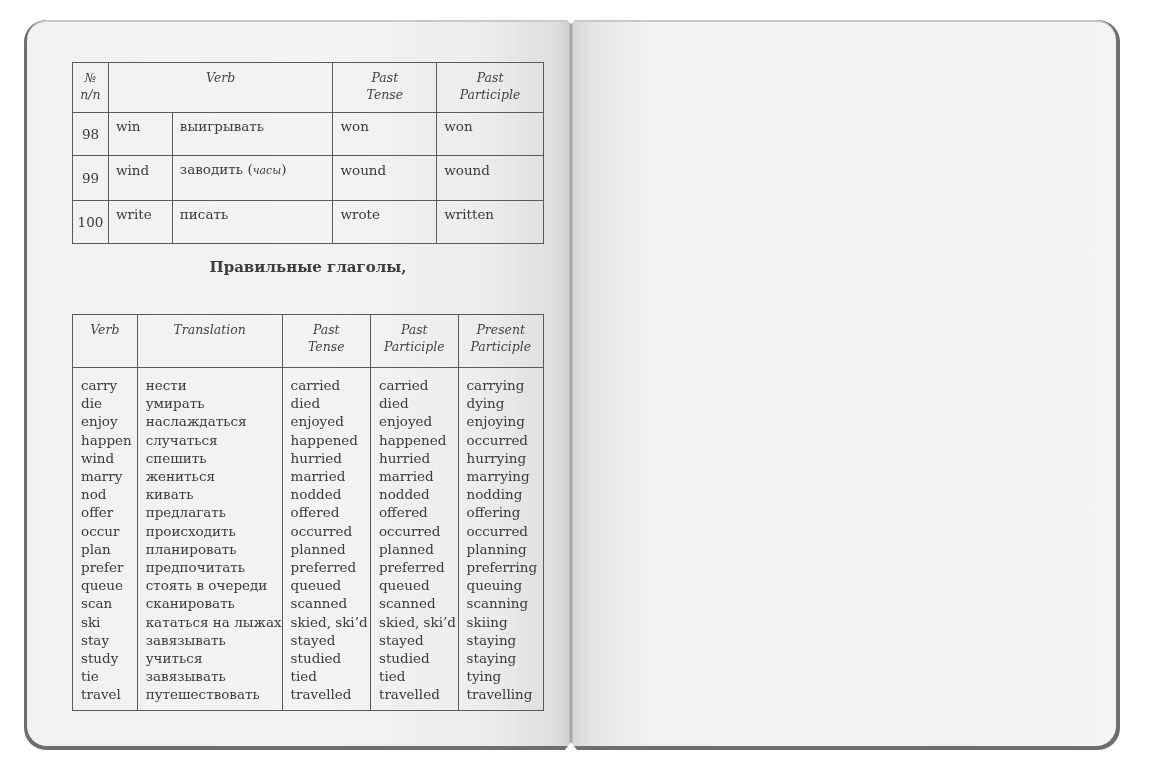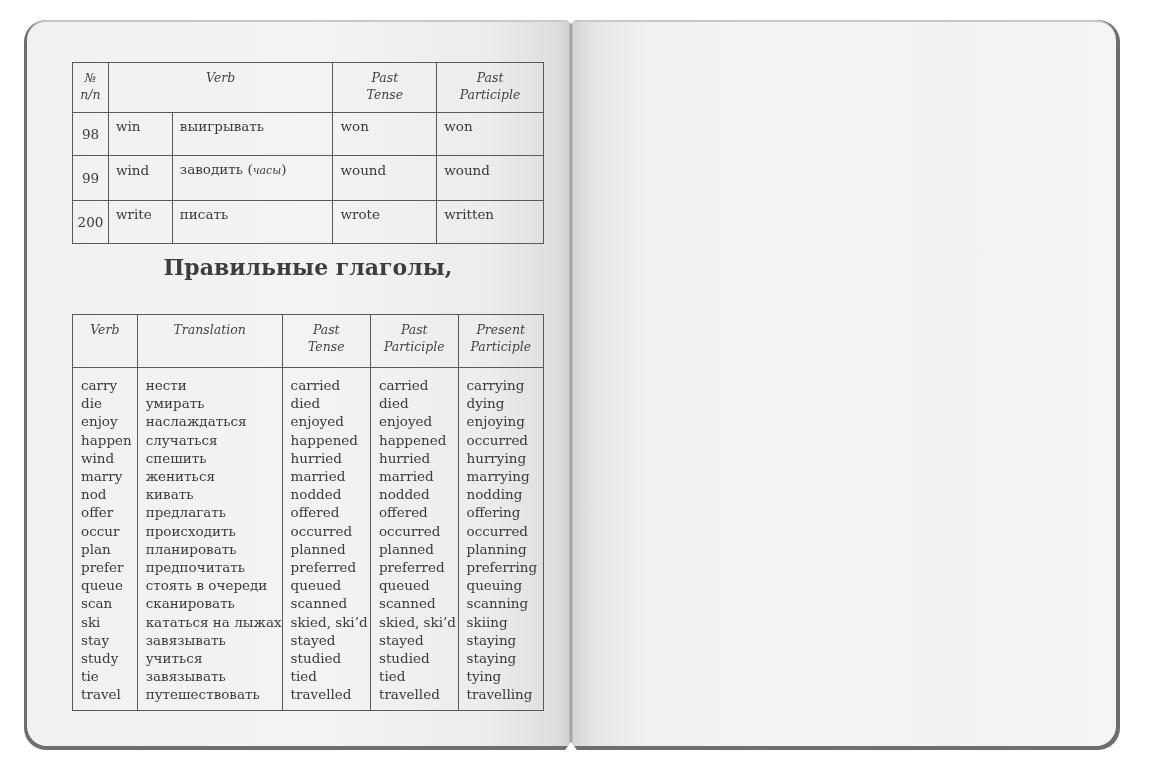--- a/index.html
+++ b/index.html
@@ -45,21 +45,21 @@
   th { font-style:italic; font-size:12.5px; color:#444; vertical-align:top; padding-top:6px; line-height:17px; text-align:center; }
 
   
   .t1 { left:45px; top:40px; width:472px; font-size:13.5px; }
   .t1 th { height:42px; }
   .t1 td { height:26px; padding:0 0 16px 7px; line-height:26px; }
   .t1 td.num { text-align:center; padding:0; }
 
   .section-title {
     position:absolute; left:45px; top:234px; width:472px; text-align:center;
-    font-weight:bold; font-size:22px; line-height:23px; color:#3d3d3d;
+    font-weight:bold; font-size:15px; line-height:23px; color:#3d3d3d;
   }
   .section-title div { white-space:nowrap; }
 
   
   .t2 { left:45px; top:292px; width:472px; font-size:13.5px; }
   .t2 th { height:45px; }
   .t2 td { vertical-align:top; padding:8px 0 6px 8px; line-height:18.2px; }
   .t2 td .line { white-space:nowrap; }
 </style>
 </head>
@@ -95,21 +95,21 @@
           <td>won</td>
         </tr>
         <tr>
           <td class="num">99</td>
           <td>wind</td>
           <td><span>заводить (</span><i style="font-size:11px">часы</i><span>)</span></td>
           <td>wound</td>
           <td>wound</td>
         </tr>
         <tr>
-          <td class="num">200</td>
+          <td class="num">100</td>
           <td>write</td>
           <td>писать</td>
           <td>wrote</td>
           <td>written</td>
         </tr>
       </tbody>
     </table>
 
     <div class="section-title">
       <div>Правильные глаголы,</div>

